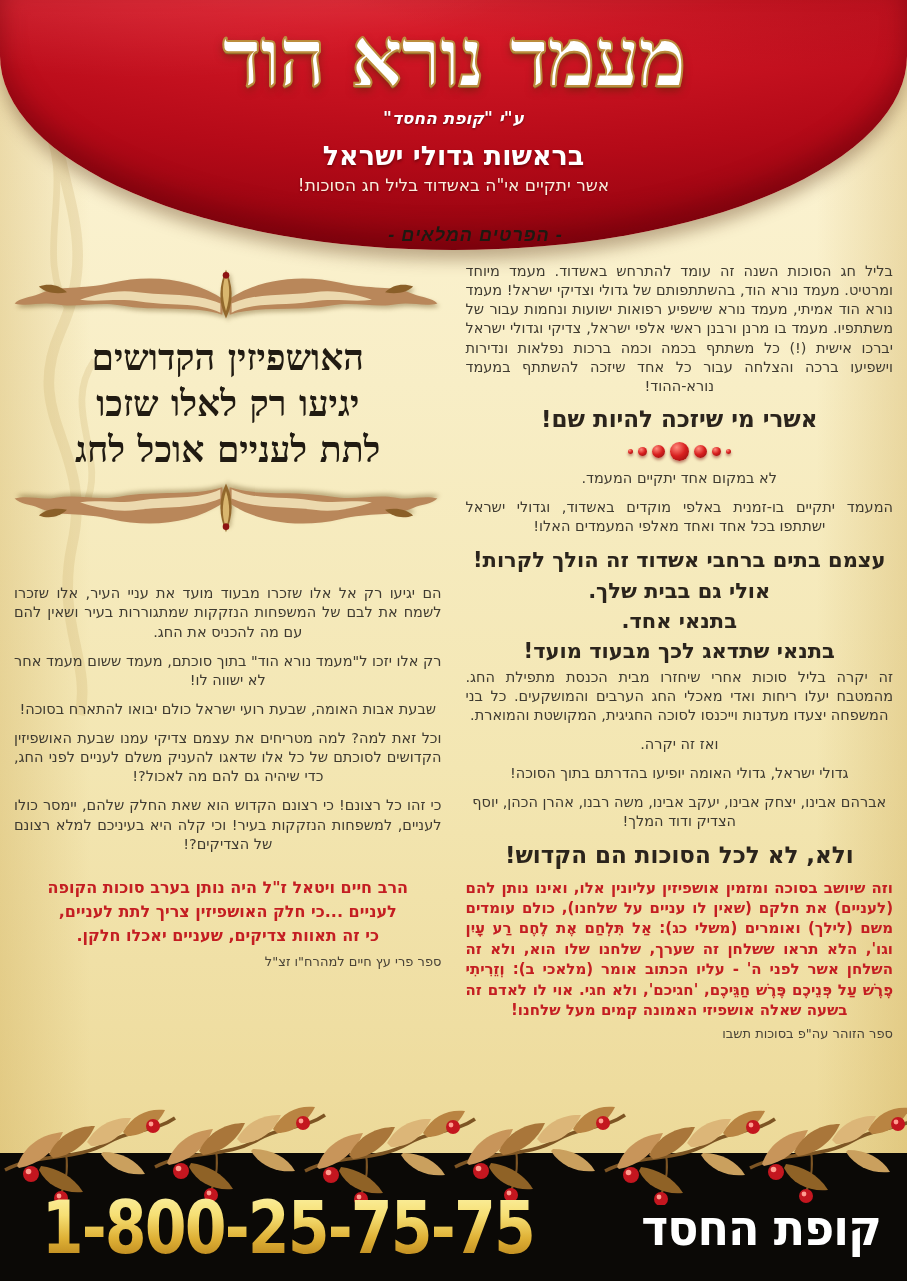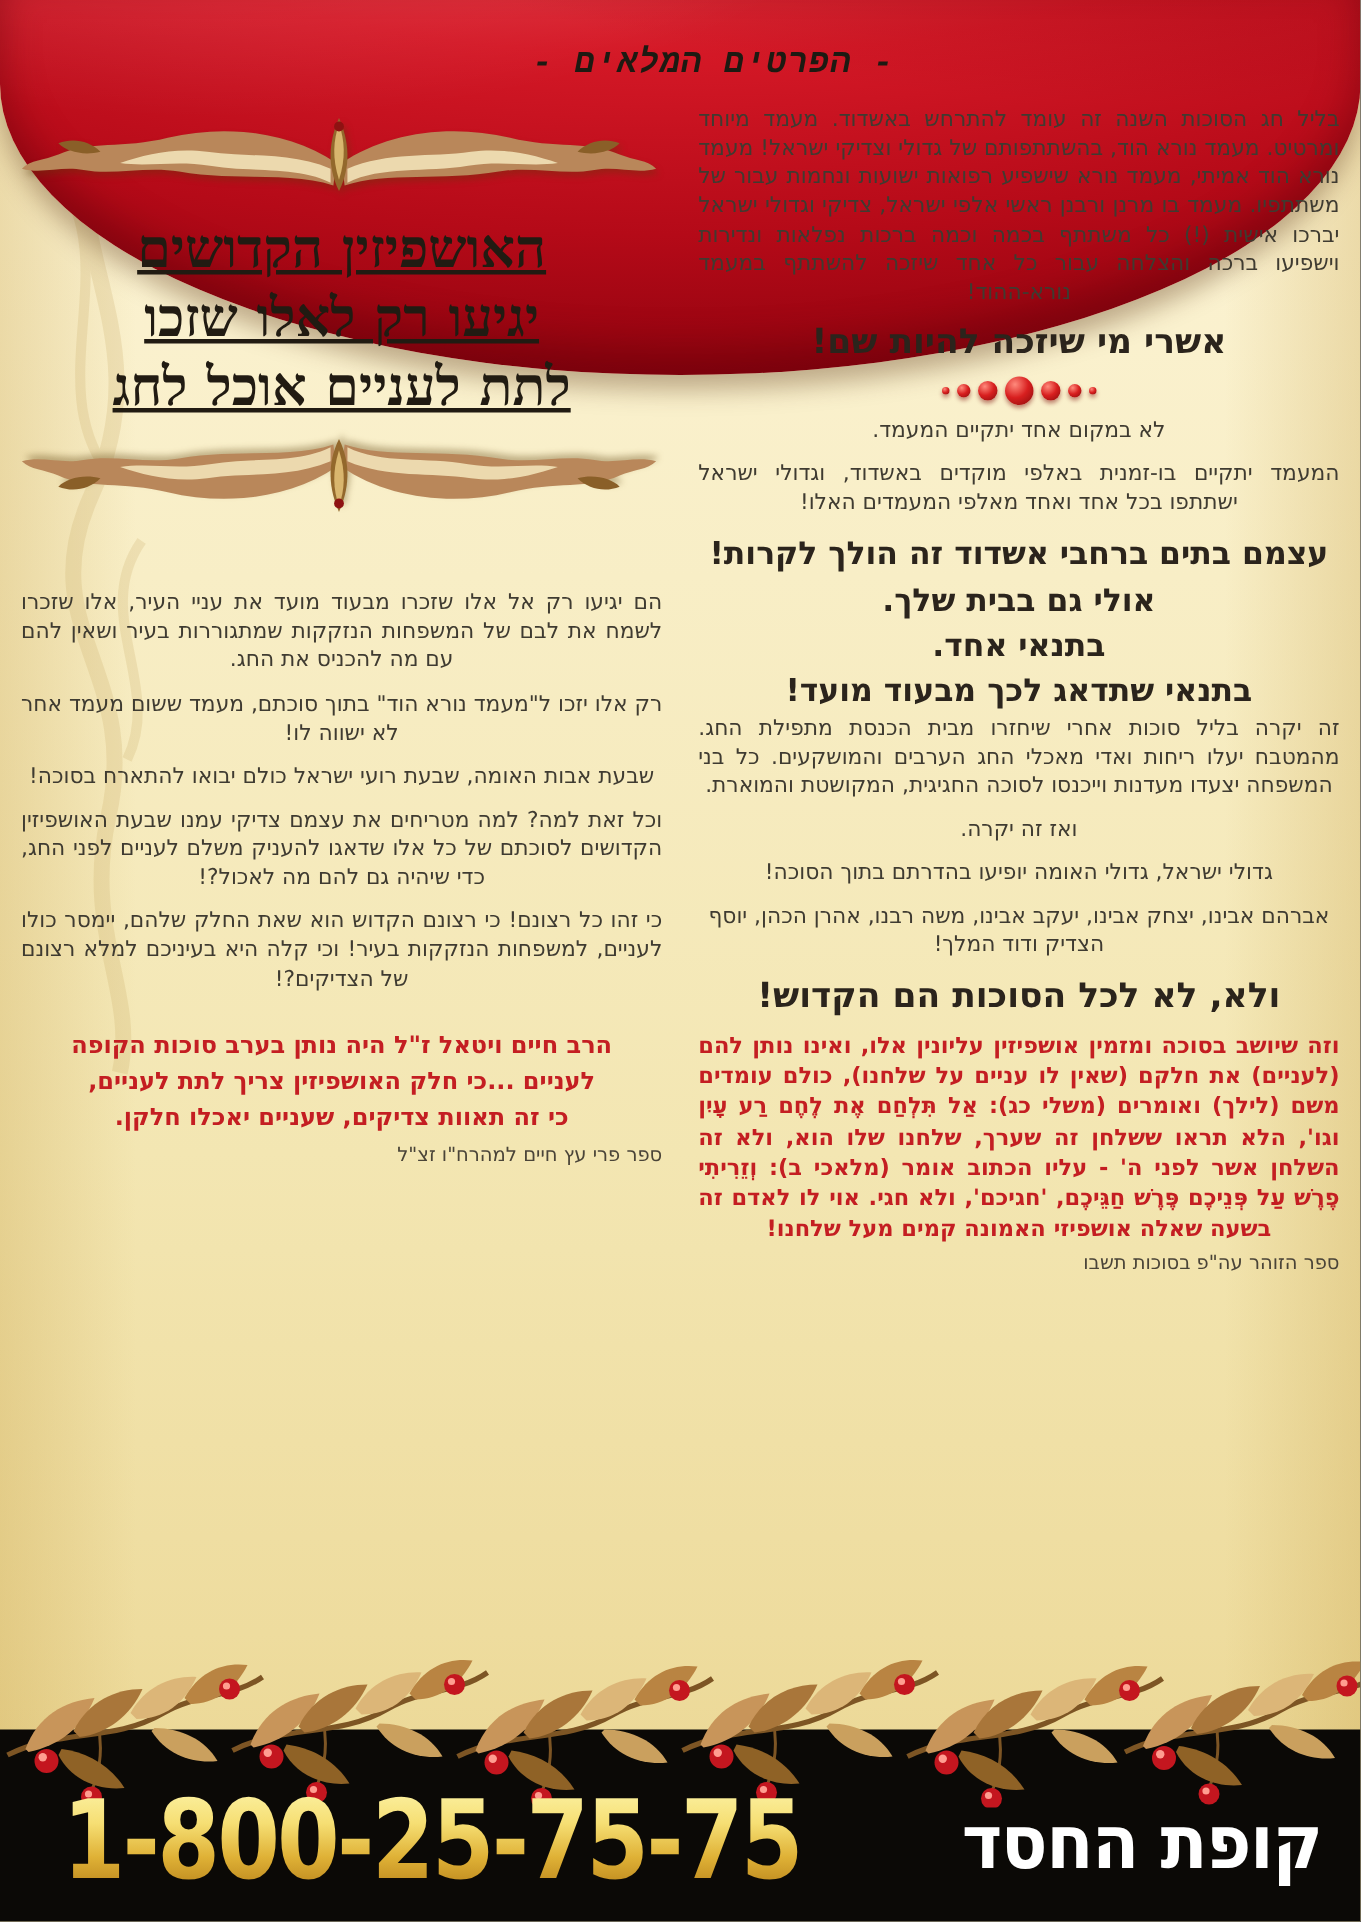--- a/index.html
+++ b/index.html
@@ -34,22 +34,22 @@
     color:#fff;
     -webkit-text-stroke:2px #bb8d3e;
     text-shadow:0 2px 0 #8a6526, 0 4px 9px rgba(70,40,0,.55);
   }
   .byline{margin-top:8px;color:#fff;font-size:17px;font-weight:bold;font-style:italic;text-shadow:0 1px 2px rgba(60,0,0,.6);}
   .leadership{margin-top:12px;color:#fff;font-size:27px;font-weight:bold;text-shadow:0 2px 3px rgba(60,0,0,.55);}
   .subtitle{margin-top:4px;color:#fceedd;font-size:17px;text-shadow:0 1px 2px rgba(60,0,0,.5);}
   
   .details-heading{
     position:relative;z-index:2;text-align:center;margin-top:30px;
-    font-family:Liberation Mono, monospace;font-style:italic;font-weight:bold;
-    font-size:22px;color:#1d1a12;letter-spacing:1px;padding-left:44px;
+    font-family:Liberation Sans, sans-serif;font-style:italic;font-weight:bold;
+    font-size:18px;color:#1d1a12;letter-spacing:1px;padding-left:44px;
   }
   
   .columns{
     position:relative;z-index:2;
     display:grid;grid-template-columns:1fr 1fr;column-gap:18px;
     padding:0 14px;margin-top:16px;height:818px;overflow:hidden;gap:24px;
   }
   .col{min-width:0;}
   .body{margin:0 0 10px 0;font-size:14.5px;line-height:1.32;color:#3f3b31;}
   .just{text-align:justify;text-align-last:center;}
@@ -63,21 +63,21 @@
   .bead{display:inline-block;border-radius:50%;
     background:radial-gradient(circle at 35% 28%, #ff8a7c, #d81f1f 48%, #8f0d0d 95%);
     box-shadow:0 2px 3px rgba(120,0,0,.45);}
   .b1{width:5px;height:5px}.b2{width:9px;height:9px}.b3{width:13px;height:13px}
   .b4{width:19px;height:19px}
   
   .flourish-svg{display:block;width:432px;height:58px;margin:4px auto 0 auto;
     filter:drop-shadow(2px 3px 2px rgba(90,60,10,.35));}
   .flipped{transform:scaleY(-1);}
   .statement{margin:10px 0 6px 0;text-align:center;font-family:"DejaVu Serif",serif;
-    font-weight:bold;font-size:36px;line-height:1.28;color:#211b12;text-decoration:underline;}
+    font-weight:bold;font-size:36px;line-height:1.28;color:#211b12;}
   .left-paras{margin-top:48px;}
   .vital{margin-top:22px;text-align:center;font-size:16px;line-height:1.5;font-weight:bold;color:#c41e22;}
   
   .footer{position:absolute;left:0;right:0;bottom:0;height:128px;background:#0b0906;z-index:3;}
   .garland{position:absolute;top:-50px;left:0;width:907px;height:102px;}
   .footer-row{
     position:relative;z-index:2;display:flex;align-items:center;justify-content:space-between;
     padding:0 26px;margin-top:38px;
   }
   .org{color:#fff;font-size:46px;font-weight:bold;letter-spacing:-1px;display:inline-block;transform:scaleY(1.08);}
@@ -128,20 +128,26 @@
 <div class="page">
 
   <svg class="bg-swirl" viewBox="0 0 150 700">
     <path d="M70,10 C20,120 115,180 60,300 C20,390 95,420 72,520 C55,600 92,640 80,695" stroke="#c3a35c" stroke-width="11" fill="none"></path>
     <path d="M38,80 C82,140 28,220 70,280" stroke="#c3a35c" stroke-width="7" fill="none"></path>
     <path d="M95,330 C60,380 110,430 85,480" stroke="#c3a35c" stroke-width="7" fill="none"></path>
   </svg>
 
   <div class="curtain"></div>
 
+  <header class="header">
+    <h1 class="title">מעמד נורא הוד</h1>
+    <div class="byline">ע"י "קופת החסד"</div>
+    <div class="leadership">בראשות גדולי ישראל</div>
+    <div class="subtitle">אשר יתקיים אי"ה באשדוד בליל חג הסוכות!</div>
+  </header>
 
   <div class="details-heading">- הפרטים המלאים -</div>
 
   <main class="columns">
 
     <section class="col">
       <p class="body just">בליל חג הסוכות השנה זה עומד להתרחש באשדוד. מעמד מיוחד ומרטיט. מעמד נורא הוד, בהשתתפותם של גדולי וצדיקי ישראל! מעמד נורא הוד אמיתי, מעמד נורא שישפיע רפואות ישועות ונחמות עבור של משתתפיו. מעמד בו מרנן ורבנן ראשי אלפי ישראל, צדיקי וגדולי ישראל יברכו אישית (!) כל משתתף בכמה וכמה ברכות נפלאות ונדירות וישפיעו ברכה והצלחה עבור כל אחד שיזכה להשתתף במעמד נורא-ההוד!</p>
       <h2 class="heading">אשרי מי שיזכה להיות שם!</h2>
       <div class="beads">
         <span class="bead b1"></span>

